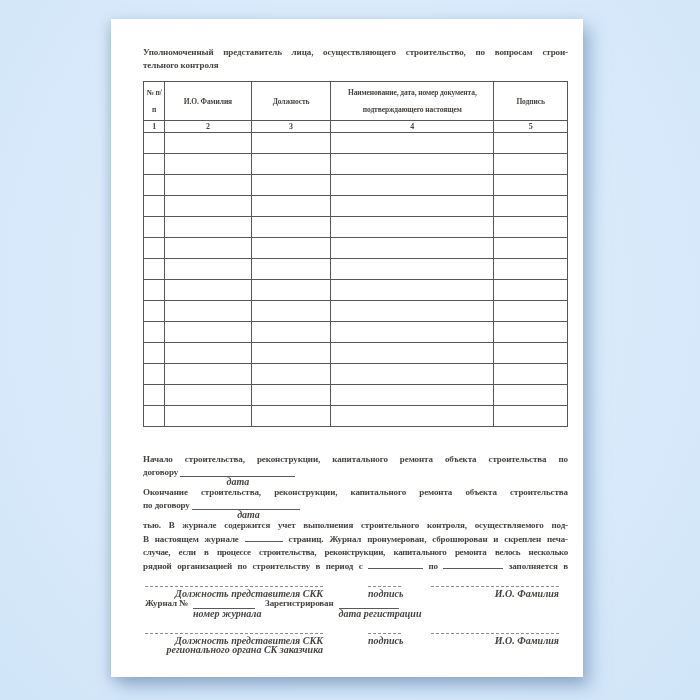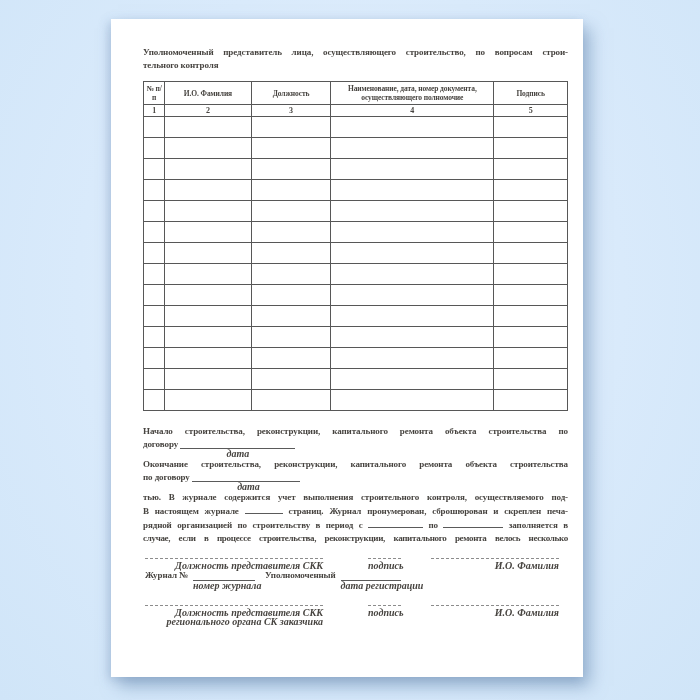--- a/index.html
+++ b/index.html
@@ -37,27 +37,27 @@
     table-layout: fixed;
   }
   table.reg th, table.reg td {
     border: 1px solid #575757;
     padding: 0;
     text-align: center;
     vertical-align: middle;
     font-weight: bold;
     color: #474440;
   }
-  table.reg th { font-size: 7.5px; line-height: 9px; padding: 2px 1px; }
+  table.reg th { font-size: 7.5px; line-height: 17px; padding: 2px 1px; }
   table.reg tr.nums td { font-size: 8px; line-height: 9px; height: 11px; }
   table.reg tr.empty td { height: 20px; }
   .c1 { width: 5%; } .c2 { width: 20.4%; } .c3 { width: 18.8%; }
   .c4 { width: 38.4%; } .c5 { width: 17.4%; }
 
-  .para { margin-top: 14px; }
+  .para { margin-top: 26px; }
   .blank {
     display: inline-block;
     border-bottom: 1px solid #5a5a5a;
     height: 9px;
     vertical-align: baseline;
   }
   .w38 { width: 38px; } .w55 { width: 55px; } .w60 { width: 60px; }
 
   .fill { display: inline-flex; flex-direction: column; vertical-align: top; }
   .fill .line { border-bottom: 1px solid #5a5a5a; height: 10px; }
@@ -108,21 +108,21 @@
             <col class="c2">
             <col class="c3">
             <col class="c4">
             <col class="c5">
         </colgroup>
         <tbody>
             <tr>
               <th>№ п/п</th>
               <th>И.О. Фамилия</th>
               <th>Должность</th>
-              <th>Наименование, дата, номер документа, осуществляющего полномочие</th>
+              <th>Наименование, дата, номер документа, подтверждающего настоящем</th>
               <th>Подпись</th>
             </tr>
             <tr class="nums">
               <td>1</td>
               <td>2</td>
               <td>3</td>
               <td>4</td>
               <td>5</td>
             </tr>
             <tr class="empty">
@@ -248,28 +248,28 @@
         </div>
       </div>
 
       <div>
         <div class="jline">тью. В журнале содержится учет выполнения строительного контроля, осуществляемого под-</div>
         <div class="jline">
           <span>В настоящем журнале</span>
           <span class="blank w38"></span>
           <span>страниц. Журнал пронумерован, сброшюрован и скреплен печа-</span>
         </div>
+        <div class="jline tight">случае, если в процессе строительства, реконструкции, капитального ремонта велось несколько</div>
         <div class="jline">
           <span>рядной организацией по строительству в период с</span>
           <span class="blank w55"></span>
           <span>по</span>
           <span class="blank w60"></span>
           <span>заполняется в</span>
         </div>
-        <div class="jline tight">случае, если в процессе строительства, реконструкции, капитального ремонта велось несколько</div>
       </div>
 
       <div class="sigrow sigrow-1">
         <div class="sig sig-role">
           <div class="sline"></div>
           <div class="cap">Должность представителя СКК</div>
         </div>
         <div class="sig sig-sign">
           <div class="sline"></div>
           <div class="cap">подпись</div>
@@ -280,21 +280,21 @@
         </div>
       </div>
 
       <div class="regrow">
         <span class="lbl">Журнал №</span>
         <span class="fill fill-62">
           <span class="line"></span>
           <span class="cap">номер журнала</span>
         </span>
         <span class="gap10"></span>
-        <span class="lbl">Уполномоченный</span>
+        <span class="lbl">Зарегистрирован</span>
         <span class="fill fill-60b">
           <span class="line"></span>
           <span class="cap">дата регистрации</span>
         </span>
       </div>
 
       <div class="sigrow sigrow-2">
         <div class="sig sig-role">
           <div class="sline"></div>
           <div class="cap">Должность представителя СКК</div>

